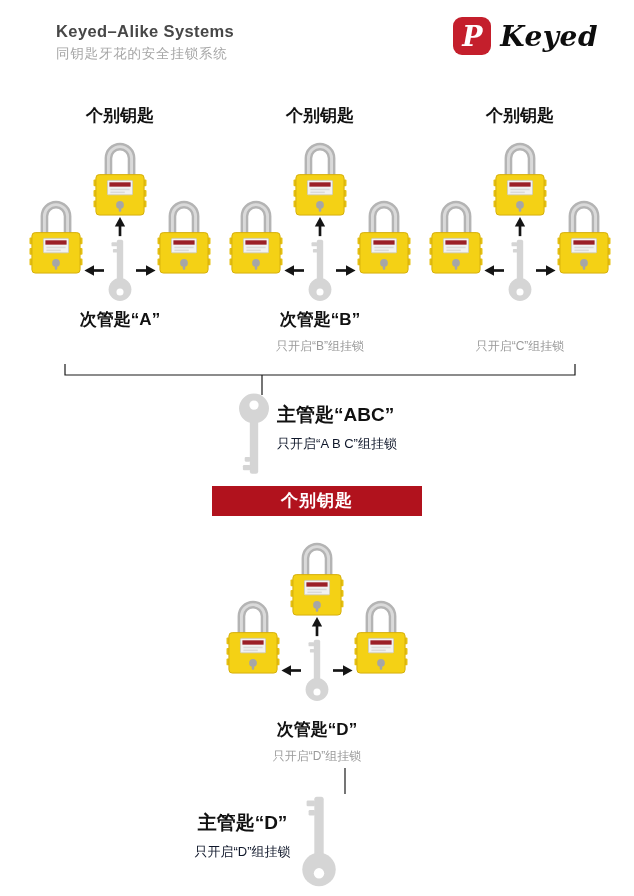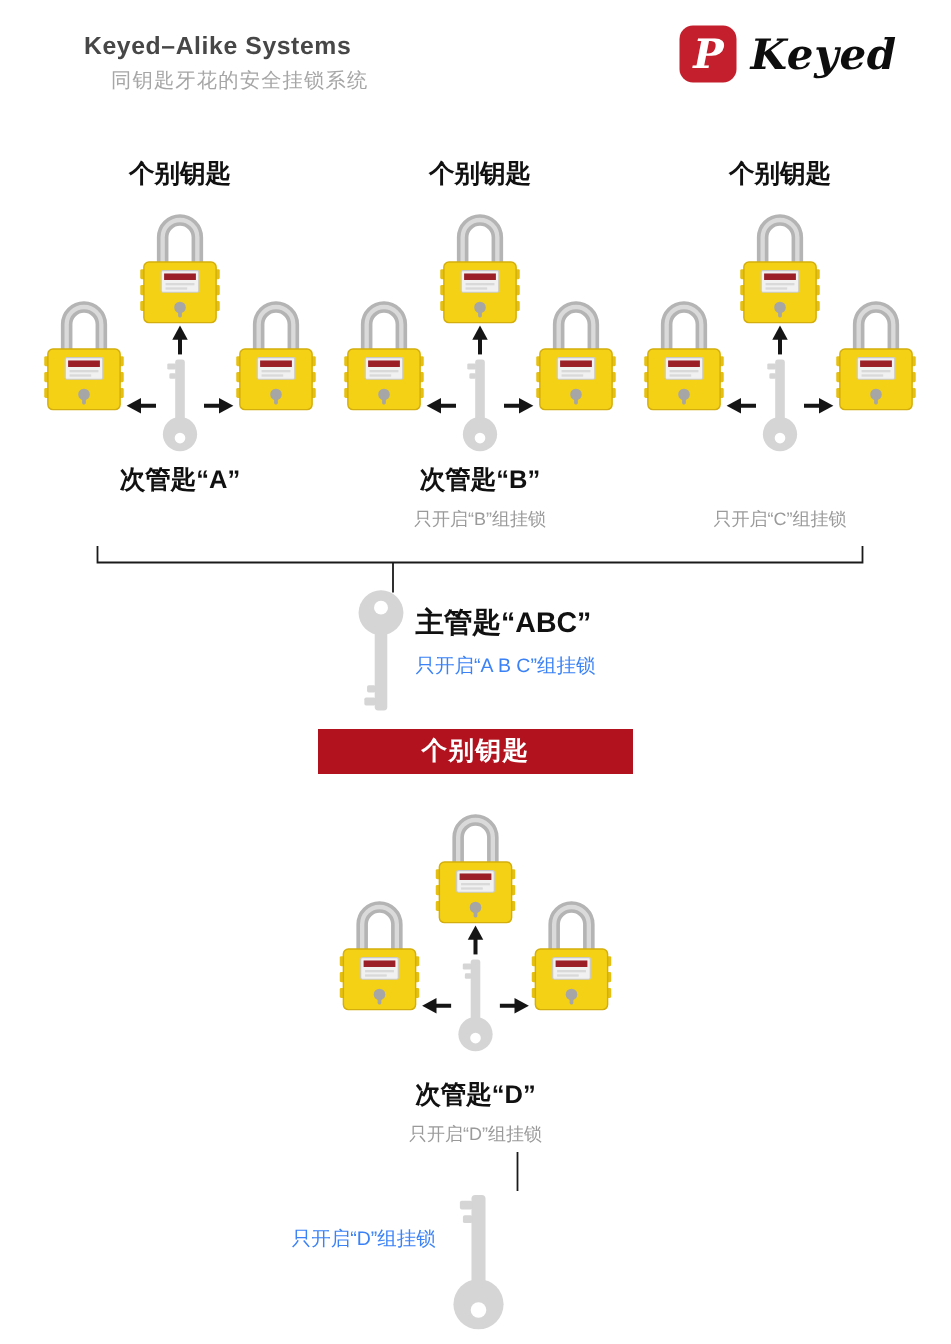--- a/index.html
+++ b/index.html
@@ -1,21 +1,21 @@
 <!DOCTYPE html>
 <html><head>
 <meta charset="utf-8">
 <style>
   html,body{margin:0;padding:0;background:#ffffff;font-family:"Liberation Sans",sans-serif;}
   .canvas{position:relative;width:634px;height:896px;background:#ffffff;overflow:hidden;margin:0 auto;border-radius:14px;}
   .svg-defs{position:absolute;width:0;height:0;overflow:hidden;}
 
   
   .hdr-title{position:absolute;left:56px;top:22px;font-size:16.5px;font-weight:700;color:#474747;letter-spacing:.4px;}
-  .hdr-subtitle{position:absolute;left:56px;top:45px;font-size:13.5px;color:#a6a6a6;letter-spacing:.8px;margin-left:18px;}
+  .hdr-subtitle{position:absolute;left:56px;top:45px;font-size:13.5px;color:#a6a6a6;letter-spacing:.8px;}
   .brand{position:absolute;right:36px;top:17px;display:flex;align-items:center;gap:9px;}
   .brand-mark{width:38px;height:38px;background:#c41f2c;border-radius:9px;color:#fff;display:flex;align-items:center;justify-content:center;
               font-family:"DejaVu Serif",serif;font-style:italic;font-weight:700;font-size:27px;}
   .brand-name{font-family:"DejaVu Serif",serif;font-style:italic;font-weight:700;font-size:28px;color:#0d0d0d;letter-spacing:.5px;}
 
   
   .group{position:absolute;top:100px;width:220px;height:255px;}
   #group-a{left:10px;} #group-b{left:210px;} #group-c{left:410px;}
   .ind-label{position:absolute;top:4px;width:100%;text-align:center;font-size:17px;font-weight:700;color:#111;}
   .sub-label{position:absolute;top:208px;width:100%;text-align:center;font-size:17px;font-weight:700;color:#111;}
@@ -34,21 +34,21 @@
 
   
   .bracket-abc{position:absolute;left:60px;top:358px;width:520px;height:40px;}
   .bracket-d{position:absolute;left:340px;top:766px;width:10px;height:30px;}
 
   
   .master-abc{position:absolute;left:0;top:392px;width:634px;display:flex;justify-content:center;align-items:flex-start;gap:6px;}
   .master-abc .mkey{width:34px;height:84px;transform:scaleY(-1);}
   .mtext{padding-top:10px;}
   .mlabel{font-size:19px;font-weight:700;color:#111;}
-  .mnote{font-size:13px;color:#3b82f6;margin-top:7px;}
+  .mnote{font-size:13px;color:#0f172a;margin-top:7px;}
 
   
   .banner{position:absolute;left:212px;top:486px;width:210px;height:30px;line-height:30px;text-align:center;
           background:#b1121d;color:#ffffff;font-size:17px;font-weight:700;letter-spacing:1px;}
 
   
   #group-d{left:207px;top:538px;height:240px;}
   #group-d .cluster{top:0;}
   #group-d .sub-label{top:180px;}
   #group-d .note{top:210px;}
@@ -233,19 +233,20 @@
     </div>
     <div class="sub-label">次管匙“D”</div>
     <div class="note">只开启“D”组挂锁</div>
   </section>
 
   <svg class="bracket-d" viewBox="0 0 10 30">
     <path d="M5 2 V28" fill="none" stroke="#1a1a1a" stroke-width="1.2"></path>
   </svg>
 
   <div class="md-text">
+    <div class="mlabel">主管匙“D”</div>
     <div class="mnote">只开启“D”组挂锁</div>
   </div>
   <svg class="md-key">
       <use href="#key"></use>
     </svg>
 
 </div>
 
 </body></html>

